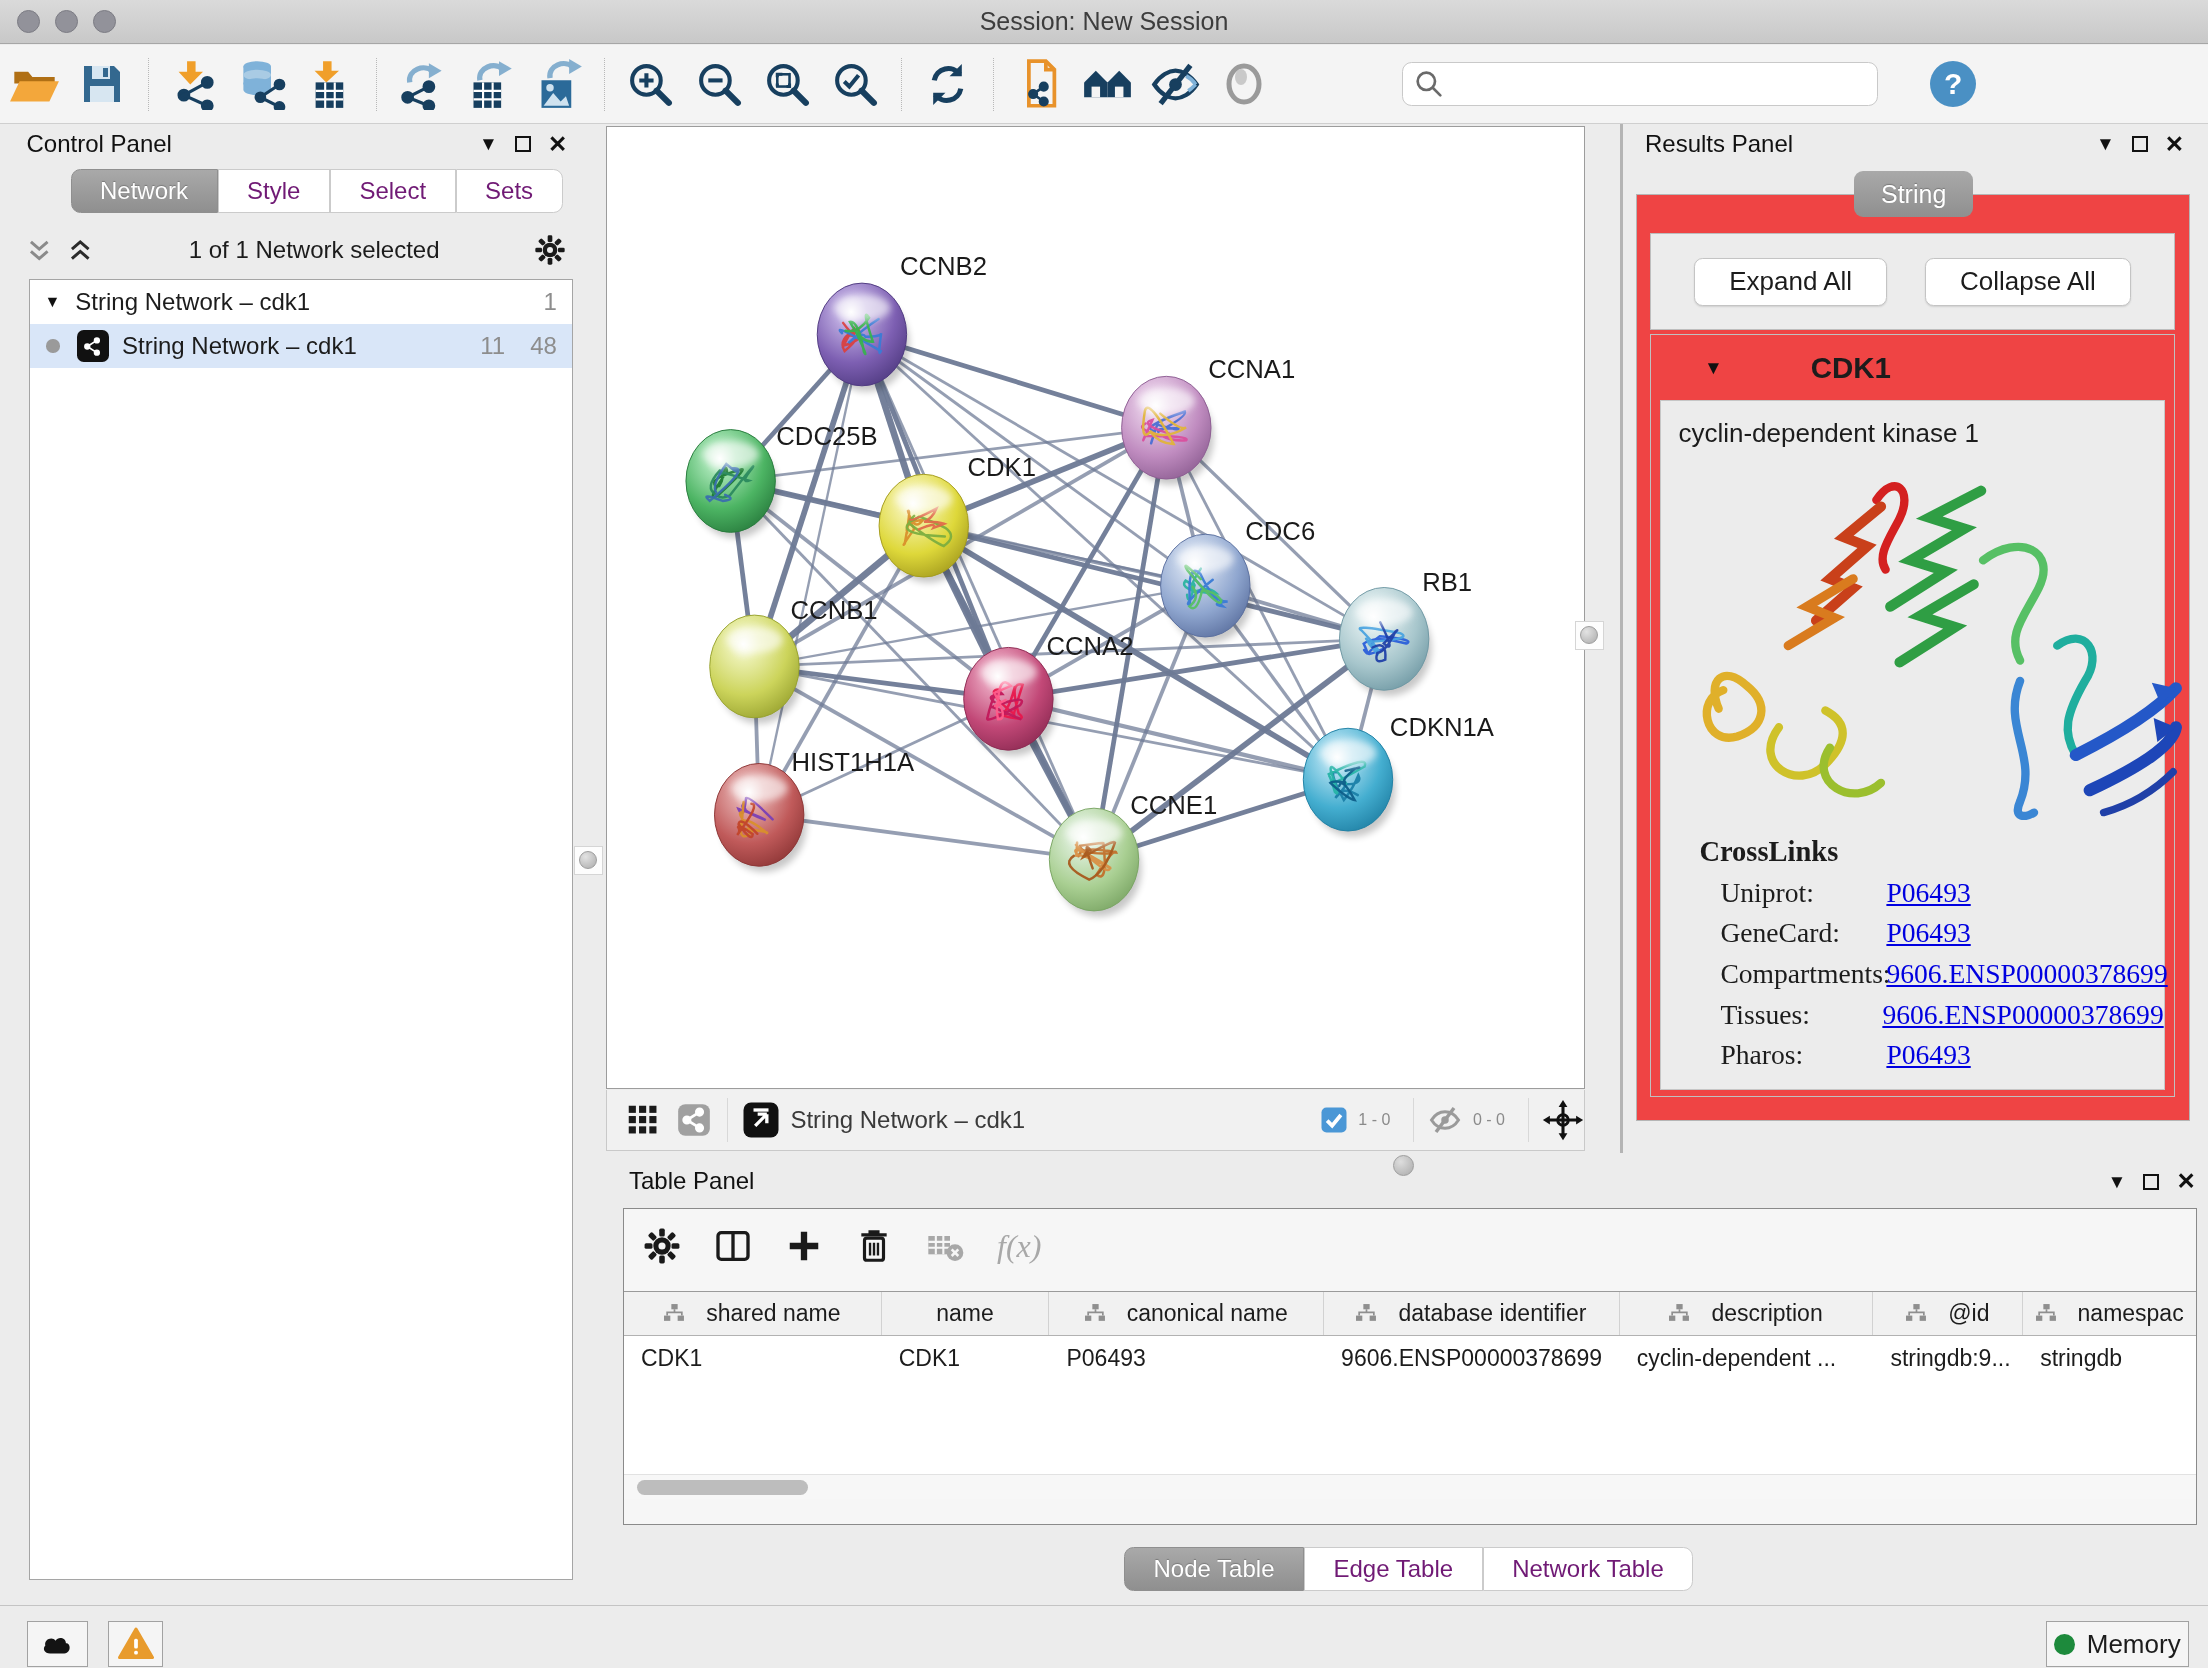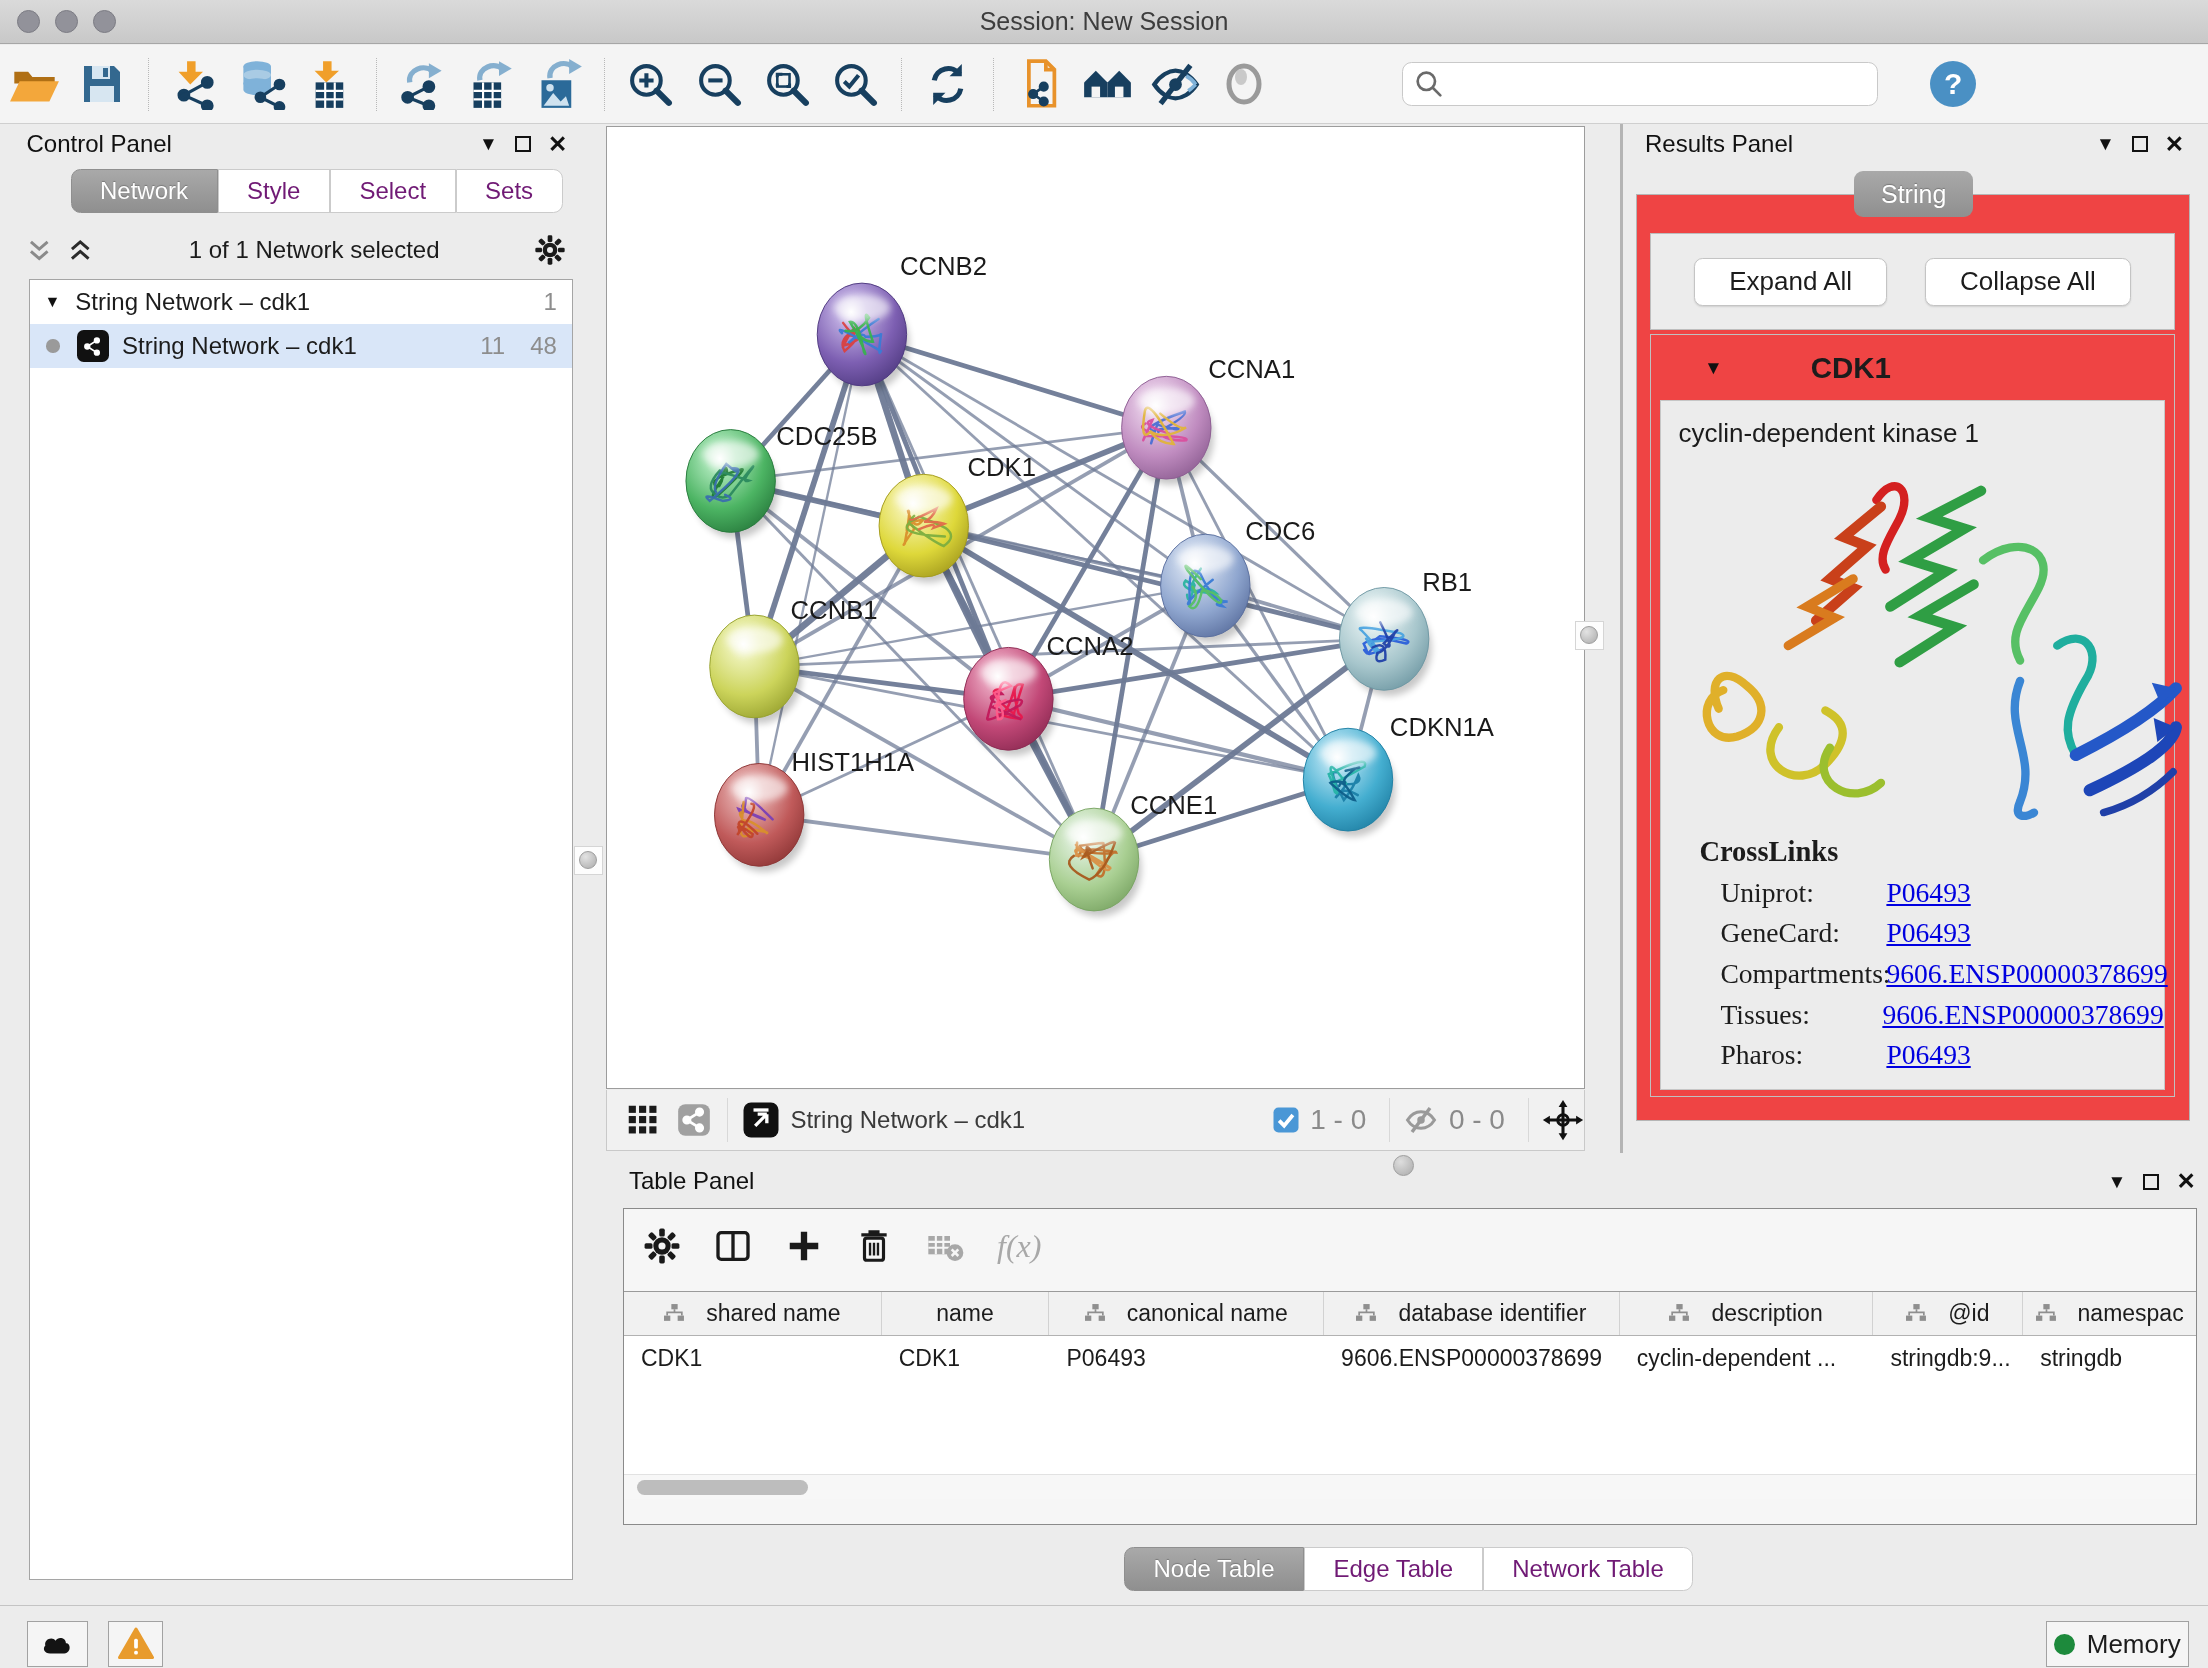--- a/index.html
+++ b/index.html
@@ -59,21 +59,21 @@
     display:flex; align-items:center; justify-content:center; }
   .split-handle .knob { width:18px; height:18px; border-radius:50%;
     background:radial-gradient(circle at 35% 30%, #e3e3e3, #ababab); border:1px solid #9d9d9d; }
   #vsplit-line { left:1620px; top:124px; width:2.9px; height:1029px; background:#b4b4b4; }
 
   
   #net-canvas { left:606px; top:126px; width:979px; height:963px; background:#fff; border:1.9px solid #9c9c9c; }
   #net-status { left:606px; top:1090px; width:979px; height:61px; background:#f1f1f1;
     border:1px solid #c9c9c9; border-top:none; display:flex; align-items:center; }
   .ns-sep { width:0; height:44px; border-left:1.9px solid #d8d8d8; margin:0 13.3px; }
-  .ns-txt { font-size:28px; color:#8a8a8a; margin:0 9.5px; }
+  .ns-txt { font-size:16px; color:#8a8a8a; margin:0 9.5px; }
   #net-name { font-size:24px; color:#3a3a3a; margin-left:9.5px; flex:1; }
 
   
   #results-panel { left:1628px; top:127px; width:571px; height:1027px; }
   #rp-header { display:flex; justify-content:space-between; align-items:center; padding:0 15px 0 17px; height:34px;}
   #rp-tab { position:absolute; left:226px; top:44px; z-index:3; height:46px; padding:0 27px;
     background:linear-gradient(#a9a9a9,#8f8f8f); color:#fff; border-radius:9px; font-size:25px;
     display:flex; align-items:center; text-shadow:0 -1px 1px rgba(0,0,0,.25);}
   #rp-outer { position:absolute; left:7.6px; right:9.5px; top:67px; height:927px; border:1.9px solid #b5b5b5; background:#ef4444; }
   #rp-btnrow { position:absolute; left:13.3px; right:13.3px; top:38px; height:97px; border:1.9px solid #bdbdbd; background:#ececec;

